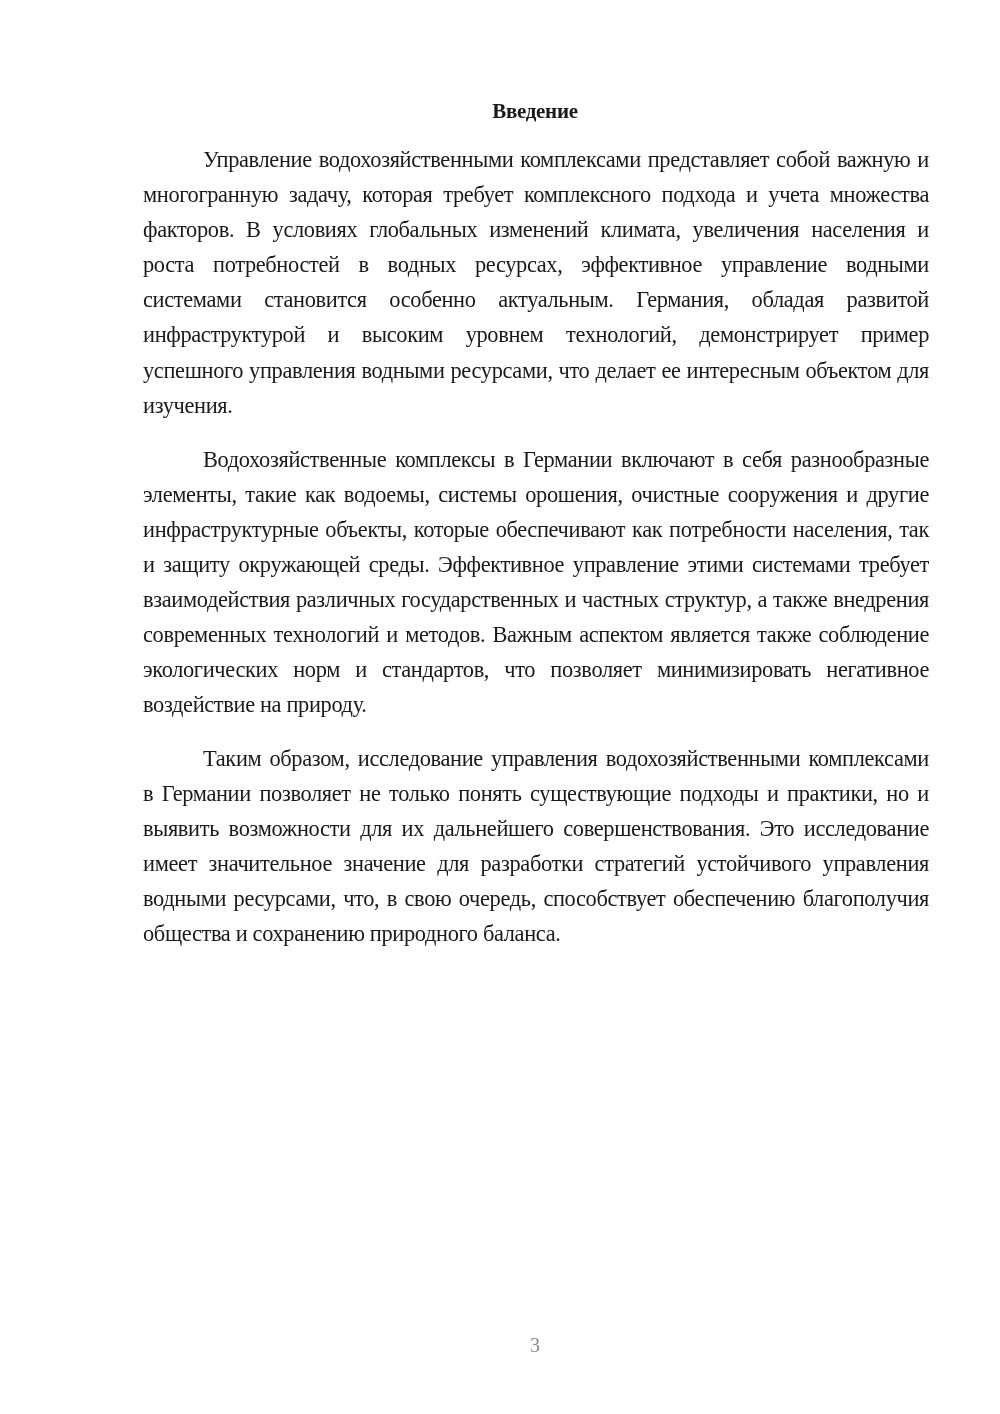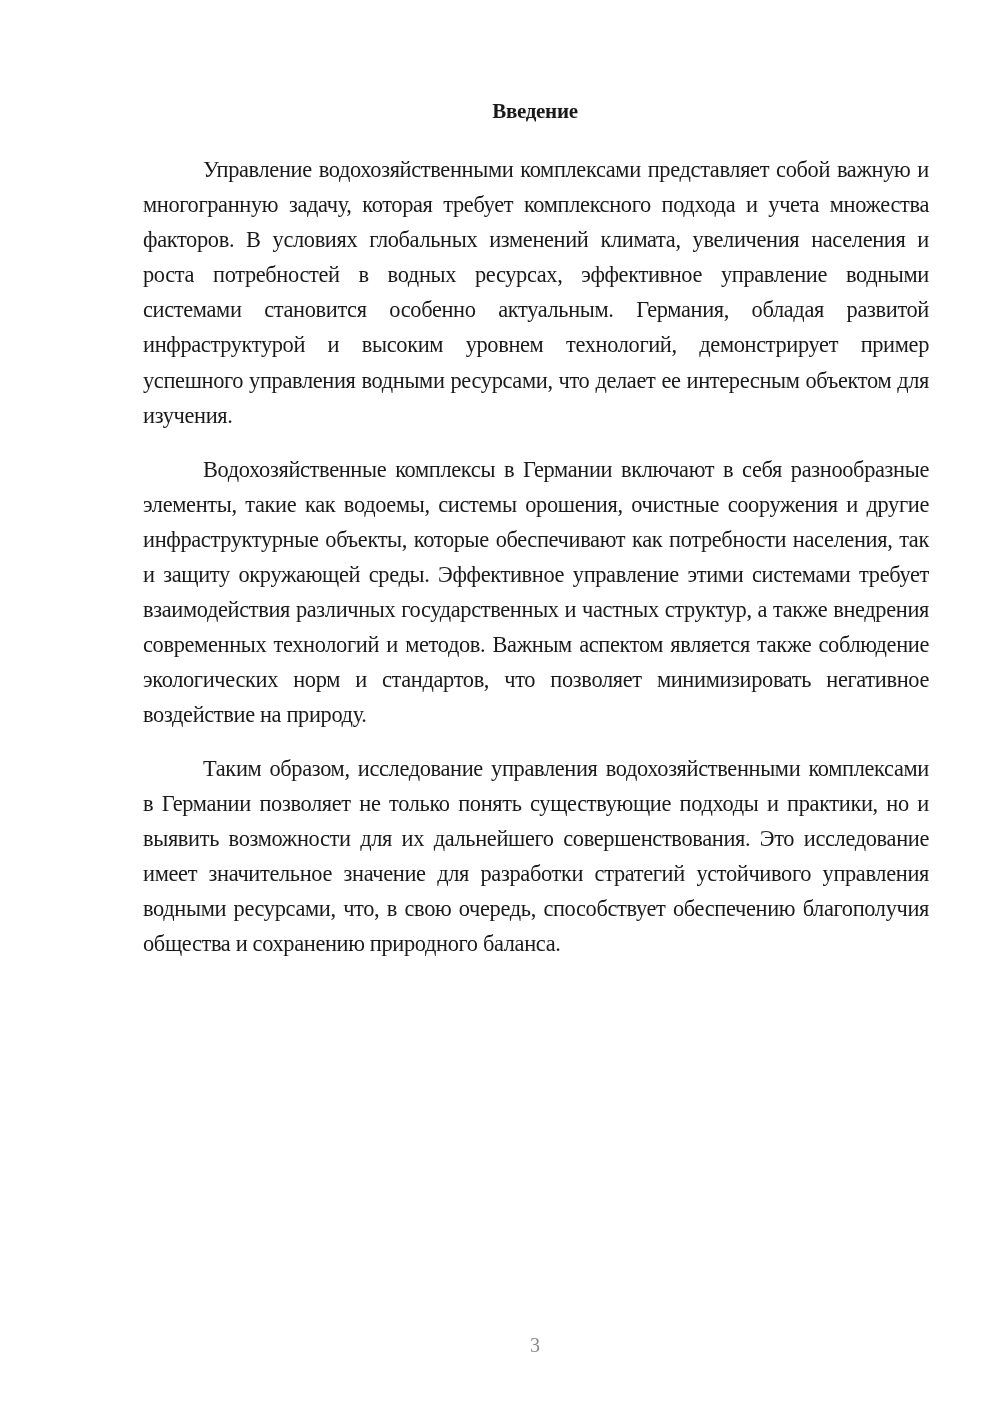--- a/index.html
+++ b/index.html
@@ -28,21 +28,21 @@
       width: 1070px;
       text-align: center;
       font-weight: bold;
       font-size: 21px;
       line-height: 28px;
       letter-spacing: -0.3px;
     }
     .body {
       position: absolute;
       left: 143px;
-      top: 152px;
+      top: 142px;
       width: 786px;
     }
     .para {
       margin: 0 0 20px 0;
       text-indent: 60px;
       text-align: justify;
       font-size: 22.4px;
       line-height: 35.1px;
       letter-spacing: -0.35px;
       word-spacing: 0px;

